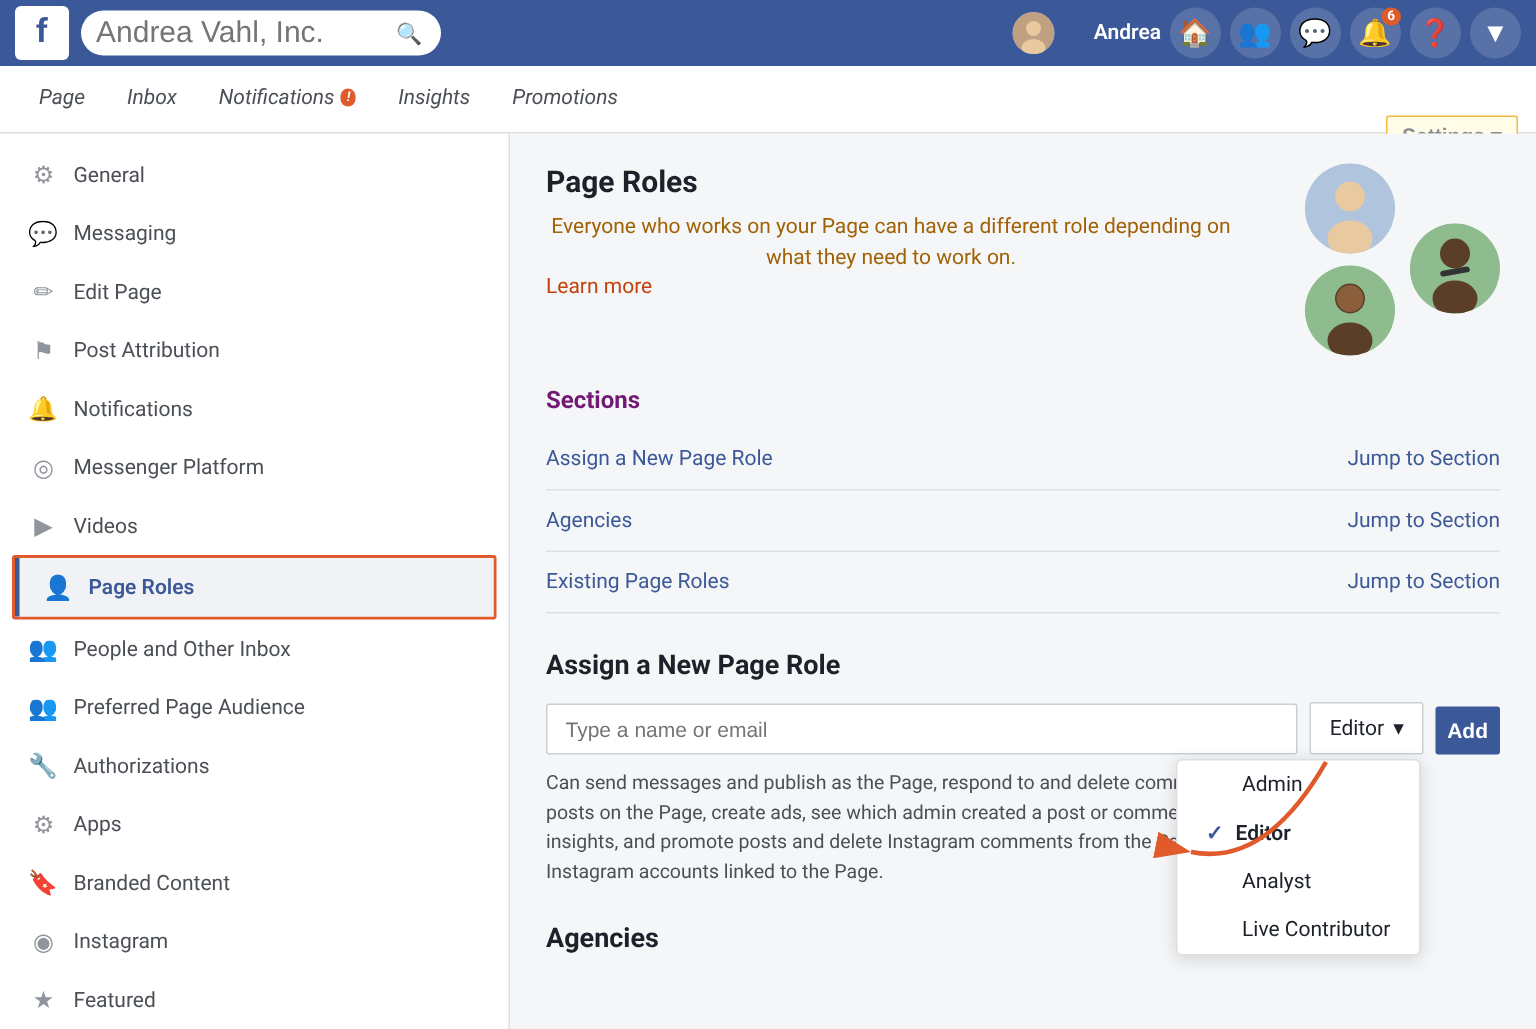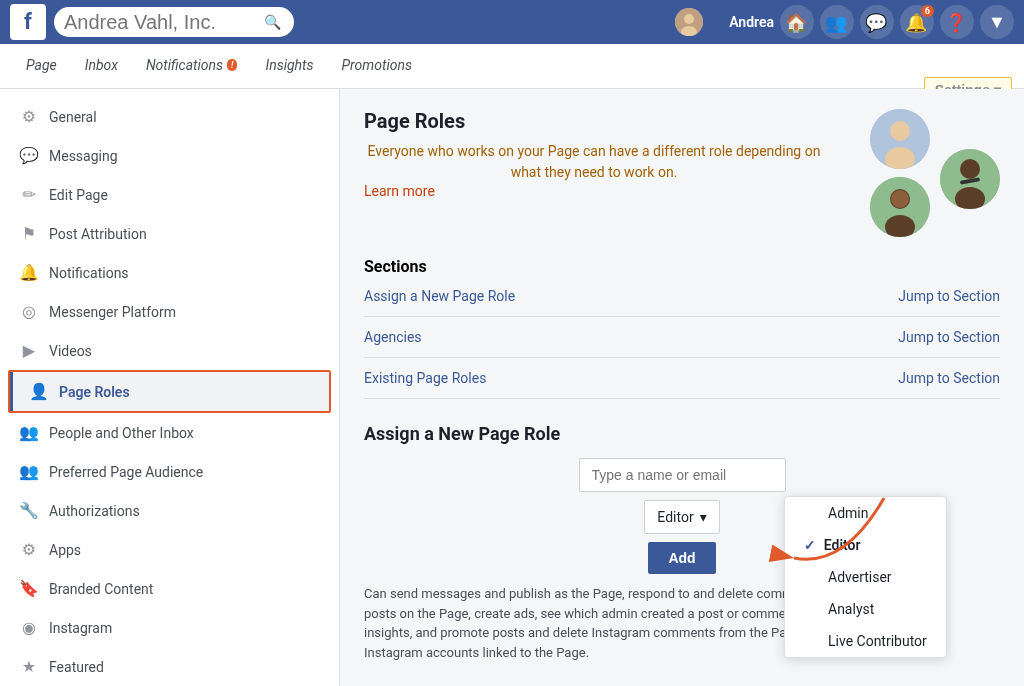--- a/index.html
+++ b/index.html
@@ -159,34 +159,34 @@
     .avatar-circle {
       width: 56px; height: 56px; border-radius: 50%;
       background: #b0bec5;
       display: flex; align-items: center; justify-content: center;
       overflow: hidden;
     }
     .avatar-circle.top { margin-top: -10px; }
     .avatar-circle.bottom { margin-top: 20px; }
 
     
-    .sections-title { font-size: 16px; font-weight: 700; color: #000000; margin-bottom: 0; }
+    .sections-title { font-size: 16px; font-weight: 700; color: #701a75; margin-bottom: 10px; }
     .section-link-row {
       display: flex; justify-content: space-between; align-items: center;
       padding: 12px 0;
       border-bottom: 1px solid #dddfe2;
     }
     .section-link-row:first-of-type { border-top: 1px solid #dddfe2; }
     .section-link { color: #3b5998; font-size: 14px; text-decoration: none; cursor: pointer; }
     .jump-link { color: #3b5998; font-size: 14px; cursor: pointer; }
 
     
     .assign-section { margin-top: 24px; }
     .assign-section h3 { font-size: 18px; font-weight: 700; color: #1d2129; margin-bottom: 14px; }
-    .assign-row { display: flex; gap: 8px; align-items: center; position: relative; flex-direction: column; }
+    .assign-row { display: flex; gap: 8px; align-items: flex-end; position: relative; }
     .assign-input {
       flex: 1;
       border: 1px solid #ccd0d5;
       border-radius: 2px;
       padding: 8px 12px;
       font-size: 14px;
       color: #90949c;
       outline: none;
     }
     .role-dropdown-trigger {
@@ -197,21 +197,21 @@
       font-size: 14px;
       color: #1d2129;
       cursor: pointer;
       display: flex; align-items: center; gap: 6px;
     }
     .add-btn {
       background: #3b5998;
       color: #fff;
       border: none;
       border-radius: 2px;
-      padding: 8px 20px;
+      padding: 8px 8px;
       font-size: 14px;
       font-weight: 600;
       cursor: pointer;
     }
 
     
     .role-dropdown {
       position: absolute;
       top: 38px;
       left: 420px;
@@ -454,24 +454,20 @@
           <div class="role-dropdown-item">
             <span style="width:16px;display:inline-block;"></span>
             <span>Admin</span>
           </div>
           <div class="role-dropdown-item selected">
             <span class="check-icon">✓</span>
             <span>Editor</span>
           </div>
           <div class="role-dropdown-item">
             <span style="width:16px;display:inline-block;"></span>
-            <span>Advertiser</span>
-          </div>
-          <div class="role-dropdown-item">
-            <span style="width:16px;display:inline-block;"></span>
             <span>Analyst</span>
           </div>
           <div class="role-dropdown-item">
             <span style="width:16px;display:inline-block;"></span>
             <span>Live Contributor</span>
           </div>
         </div>
       </div>
       <p class="assign-desc">Can send messages and publish as the Page, respond to and delete comments and posts on the Page, create ads, see which admin created a post or comment, view insights, and promote posts and delete Instagram comments from the Page and edit Instagram accounts linked to the Page.</p>
     </div>

